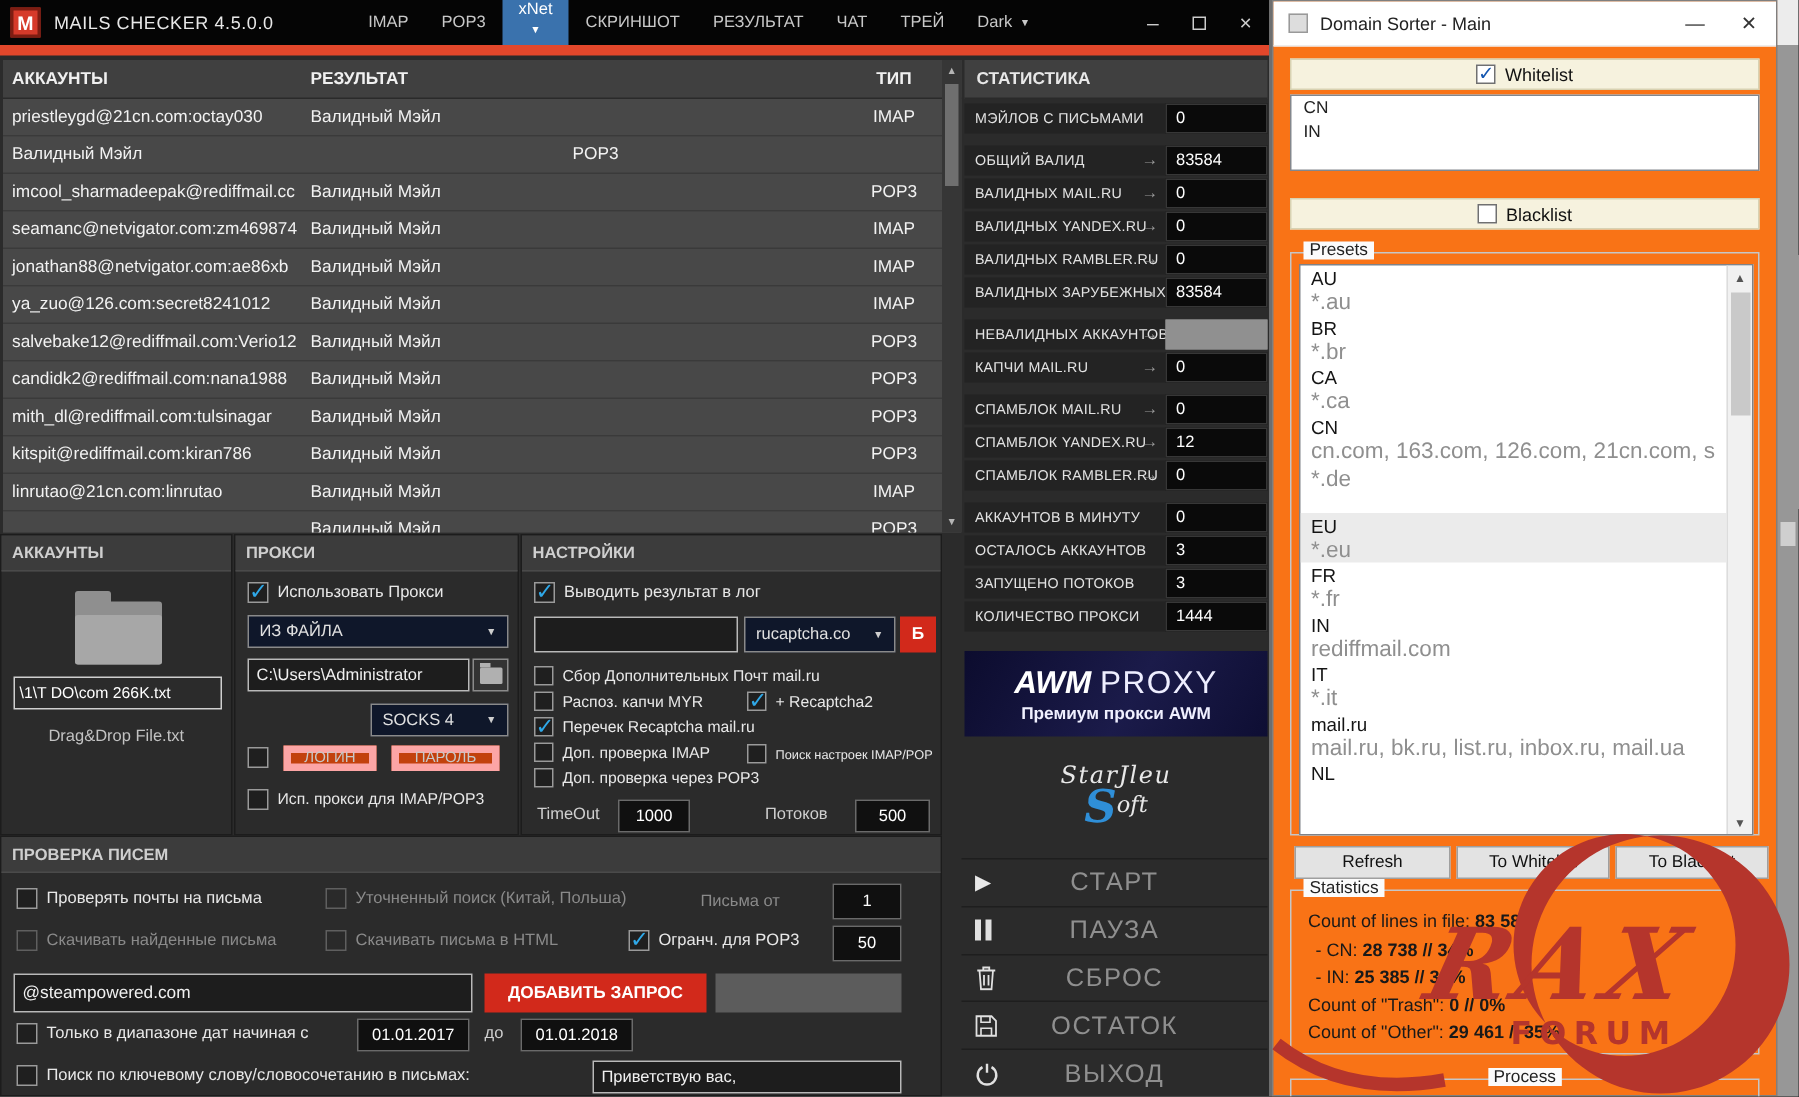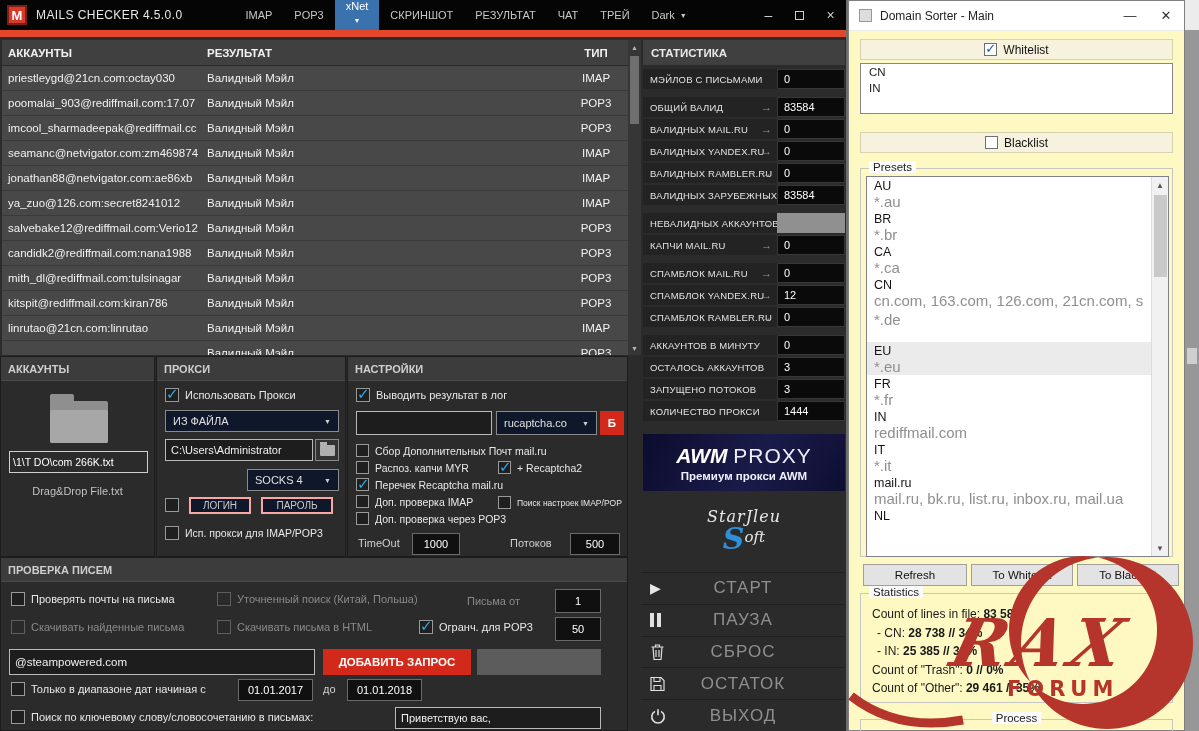--- a/index.html
+++ b/index.html
@@ -59,21 +59,21 @@
 .cb.grey{border-color:#5f5f5f;background:#2a2a2a;}
 .cbrow{position:absolute;display:flex;align-items:center;gap:6px;color:#e8e8e8;font-size:11px;white-space:nowrap;}
 .cbrow.greytext{color:#8a8a8a;}
 .fs10{font-size:10.5px;}
 .fs9{font-size:8.5px;}
 
 .dinput{background:#1d1d1d;border:1px solid #b9b9b9;color:#f0f0f0;font-size:11px;display:flex;align-items:center;padding:0 5px;position:absolute;white-space:nowrap;overflow:hidden;}
 .dselect{background:#0f172a;border:1px solid #8a8a8a;color:#e0e0e0;font-size:11px;display:flex;align-items:center;padding:0 7px;position:absolute;justify-content:space-between;white-space:nowrap;}
 .dselect .dd{font-size:7px;color:#cfcfcf;margin-left:4px;}
 .numbox{background:#101010;border:1px solid #6a6a6a;color:#fff;font-size:11px;display:flex;align-items:center;justify-content:center;position:absolute;}
-.small-btn{background:#0f172a;border:2px solid #fca5a5;color:#c8c8c8;font-size:10px;display:flex;align-items:center;justify-content:center;position:absolute;}
+.small-btn{background:#c2410c;border:5px solid #fca5a5;color:#c8c8c8;font-size:10px;display:flex;align-items:center;justify-content:center;position:absolute;}
 .red-btn{background:#d2291b;color:#fff;font-weight:bold;display:flex;align-items:center;justify-content:center;position:absolute;font-size:11.5px;}
 .grey-box{position:absolute;background:#5c5c5c;}
 .plabel{position:absolute;color:#cfcfcf;font-size:11px;white-space:nowrap;}
 .plabel.dim{color:#8a8a8a;}
 
 
 .folder-lg{position:absolute;left:49px;top:44px;width:58px;height:42px;}
 .folder-lg .tab{position:absolute;left:0;top:-7px;width:24px;height:9px;background:#8f8f8f;border-radius:2px 2px 0 0;}
 .folder-lg .back{position:absolute;left:0;top:0;width:58px;height:42px;background:#8f8f8f;border-radius:2px;}
 .folder-lg .front{position:absolute;left:0;top:9px;width:58px;height:33px;background:#a7a7a7;border-radius:2px;}
@@ -95,21 +95,21 @@
 .bigS{color:#2f8fd8;font-size:30px;font-weight:bold;vertical-align:-7px;}
 .actions{position:absolute;left:641px;top:572px;width:204px;height:159px;display:flex;flex-direction:column;}
 .action-row{flex:1;position:relative;border-top:1px solid #1e1e1e;display:flex;align-items:center;justify-content:center;}
 .action-label{color:#8f8f8f;font-size:17px;letter-spacing:1px;}
 .action-icon{position:absolute;left:9px;top:50%;transform:translateY(-50%);display:flex;align-items:center;}
 .i-play{color:#e8e8e8;font-size:14px;}
 .action-icon.pause-bars{display:flex;gap:3px;}
 .pause-bars i{width:4px;height:14px;background:#e0e0e0;display:block;}
 
 
-.ds-window{position:absolute;left:848px;top:0;width:337px;height:731px;background:#fef9c3;border:1px solid #7f7f7f;color:#1a1a1a;}
+.ds-window{position:absolute;left:848px;top:0;width:337px;height:731px;background:#f97316;border:1px solid #7f7f7f;color:#1a1a1a;}
 .ds-titlebar{position:absolute;left:0;top:0;width:100%;height:30px;background:#fff;display:flex;align-items:center;border-bottom:1px solid #ededed;}
 .ds-icon{width:13px;height:13px;margin-left:10px;border:1px solid #999;background:#ddd;flex:none;}
 .ds-title{margin-left:8px;font-size:12px;color:#222;}
 .ds-controls{margin-left:auto;display:flex;height:100%;}
 .ds-btn{width:36px;height:100%;display:flex;align-items:center;justify-content:center;color:#333;font-size:13px;}
 .ds-cream{position:absolute;left:11px;width:313px;height:21px;background:#f6f2de;border:1px solid #d8d2b2;display:flex;align-items:center;justify-content:center;gap:6px;font-size:12px;color:#111;}
 .lcb{width:13px;height:13px;border:1px solid #707070;background:#fff;position:relative;flex:none;}
 .lcb.checked::after{content:"✓";position:absolute;left:0;top:-3px;color:#1557b0;font-size:13px;font-weight:bold;}
 .ds-listbox{position:absolute;background:#fff;border:1px solid #83878d;overflow:hidden;}
 .ds-wl-item{font-size:11.5px;color:#222;padding:2px 8px;}
@@ -190,21 +190,20 @@
         <div class="c-res">РЕЗУЛЬТАТ</div>
         <div class="c-type">ТИП</div>
       </div>
       <div class="tbody">
           <div class="trow">
     <div class="c-acc">priestleygd@21cn.com:octay030</div>
     <div class="c-res">Валидный Мэйл</div>
     <div class="c-type">IMAP</div>
   </div>
           <div class="trow">
-    <div class="c-acc">poomalai_903@rediffmail.com:17.07</div>
     <div class="c-res">Валидный Мэйл</div>
     <div class="c-type">POP3</div>
   </div>
           <div class="trow">
     <div class="c-acc">imcool_sharmadeepak@rediffmail.cc</div>
     <div class="c-res">Валидный Мэйл</div>
     <div class="c-type">POP3</div>
   </div>
           <div class="trow">
     <div class="c-acc">seamanc@netvigator.com:zm469874</div>

